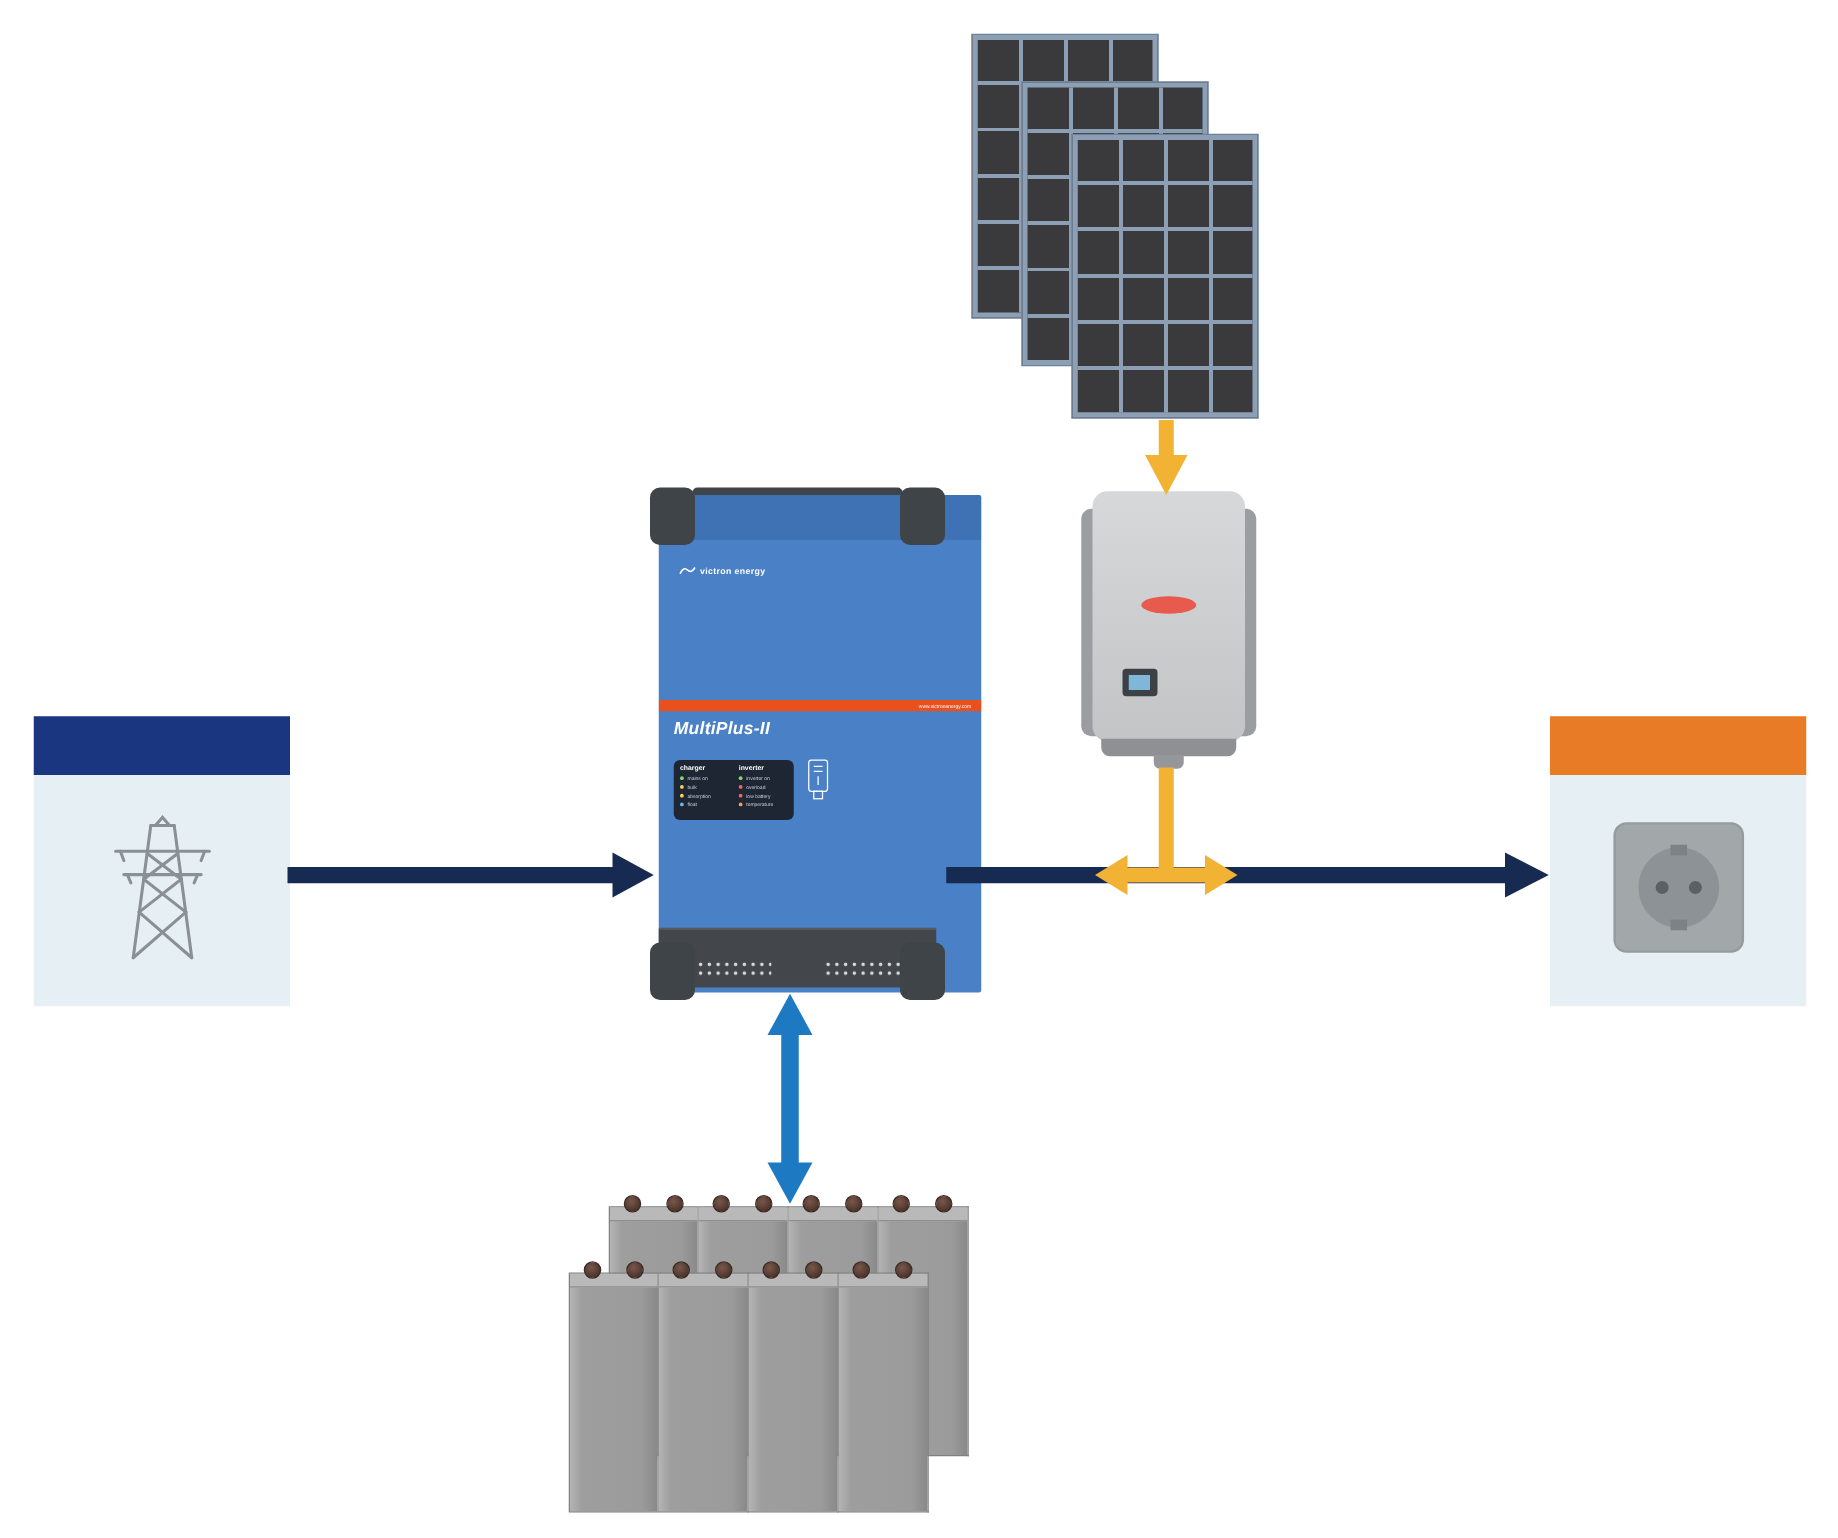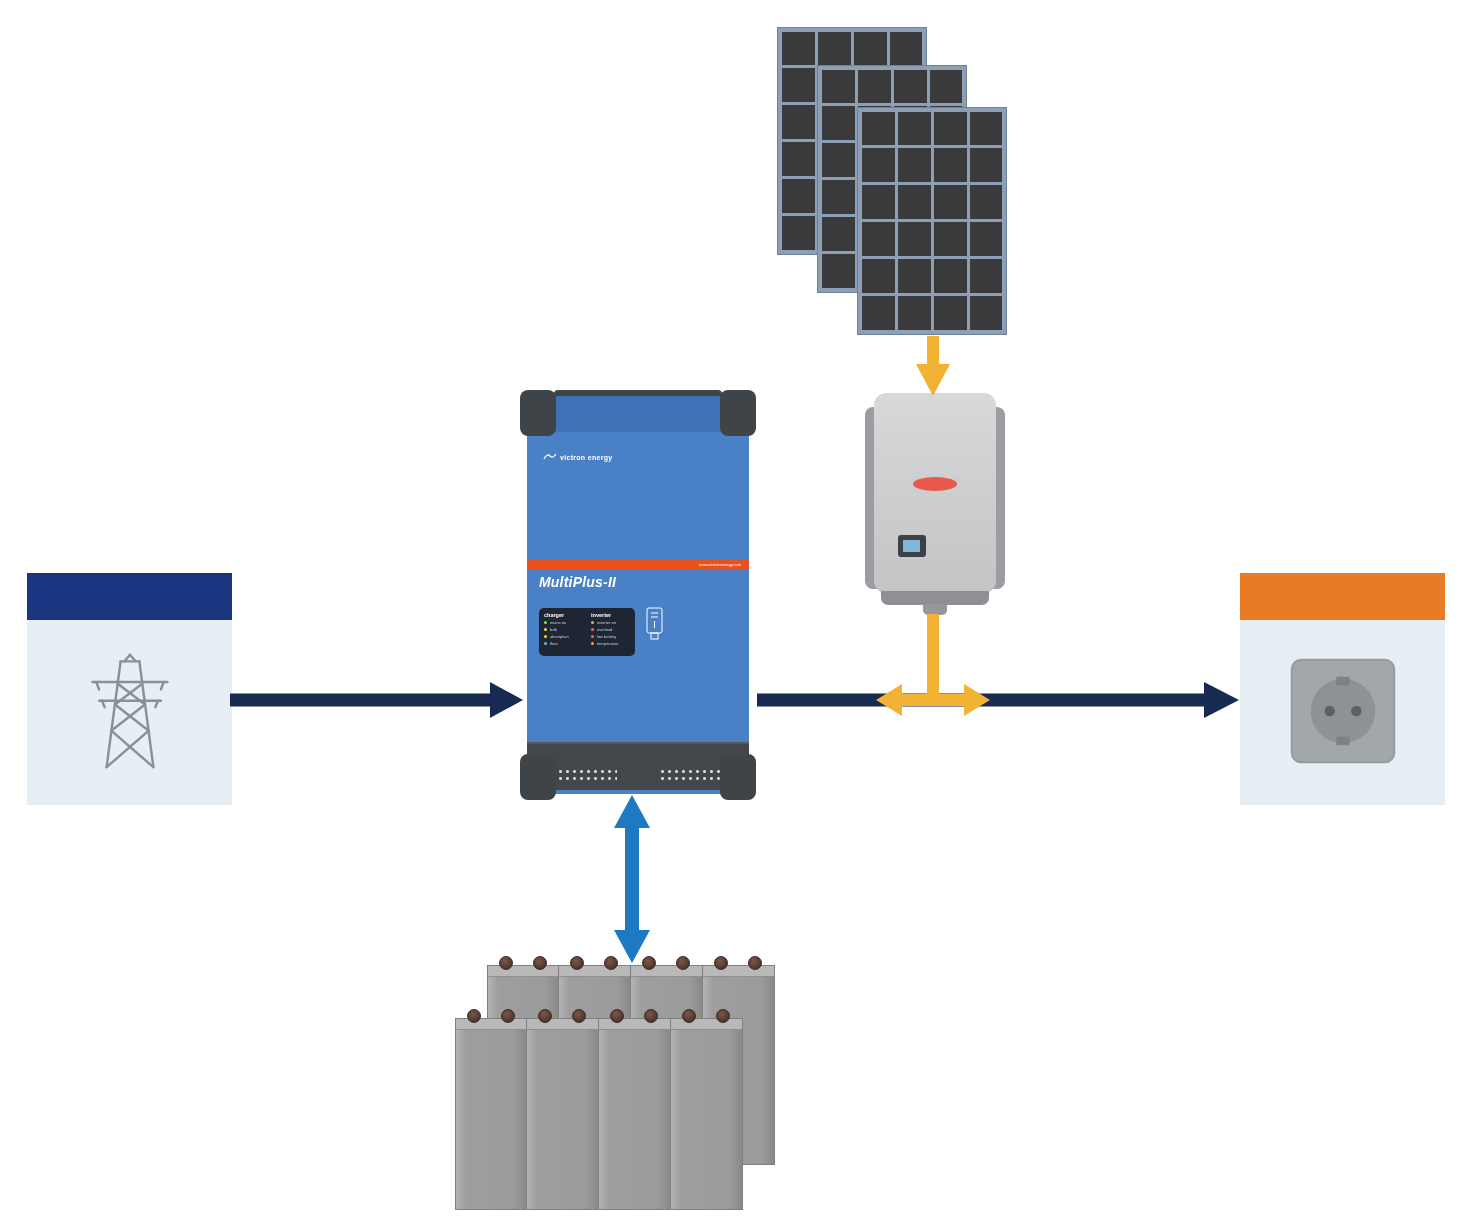--- a/index.html
+++ b/index.html
@@ -40,21 +40,21 @@
   .inv-screen { position:absolute; left:5px; top:5px; width:17px; height:12px; background:#7fb6d9; }
   .inv-base { position:absolute; left:16px; top:198px; width:108px; height:14px; background:#8e9093; border-radius:0 0 7px 7px; }
   .inv-foot { position:absolute; left:58px; top:211px; width:24px; height:11px; background:#95979a; border-radius:0 0 5px 5px; }
 
   
   .multiplus { left:520px; top:390px; width:236px; height:410px; }
   .mp-corner { position:absolute; width:36px; height:46px; background:#3f4449; border-radius:8px; }
   .mp-corner.tl { left:0; top:0; } .mp-corner.tr { right:0; top:0; }
   .mp-corner.bl { left:0; bottom:0; } .mp-corner.br { right:0; bottom:0; }
   .mp-topstrip { position:absolute; left:34px; top:0; width:168px; height:11px; background:#3f4449; border-radius:4px; }
-  .mp-body { position:absolute; left:7px; top:6px; width:222px; height:398px; background:#4a80c6; border-radius:12px; overflow:hidden; }
+  .mp-body { position:absolute; left:7px; top:6px; width:258px; height:398px; background:#4a80c6; border-radius:2px; overflow:hidden; }
   .mp-topband { position:absolute; left:0; top:0; width:100%; height:36px; background:#3f72b5; }
   .mp-logo { position:absolute; left:16px; top:56px; display:flex; align-items:center; gap:3px; color:#ffffff; }
   .mp-logo span { font-size:7px; font-weight:bold; letter-spacing:.3px; }
   .mp-stripe { position:absolute; left:0; top:164px; width:100%; height:9px; background:#e8501e;
                color:#ffffff; font-size:4px; line-height:9px; text-align:right; padding-right:8px; }
   .mp-model { position:absolute; left:12px; top:178px; color:#ffffff; font-size:14px; font-weight:bold; font-style:italic; letter-spacing:.2px; }
   .mp-ledpanel { position:absolute; left:12px; top:212px; width:96px; height:48px; background:#1f2633; border-radius:5px;
                  display:flex; padding:4px 5px; gap:8px; }
   .led-col { flex:1; }
   .led-title { color:#ffffff; font-size:5.5px; font-weight:bold; margin-bottom:2px; }

